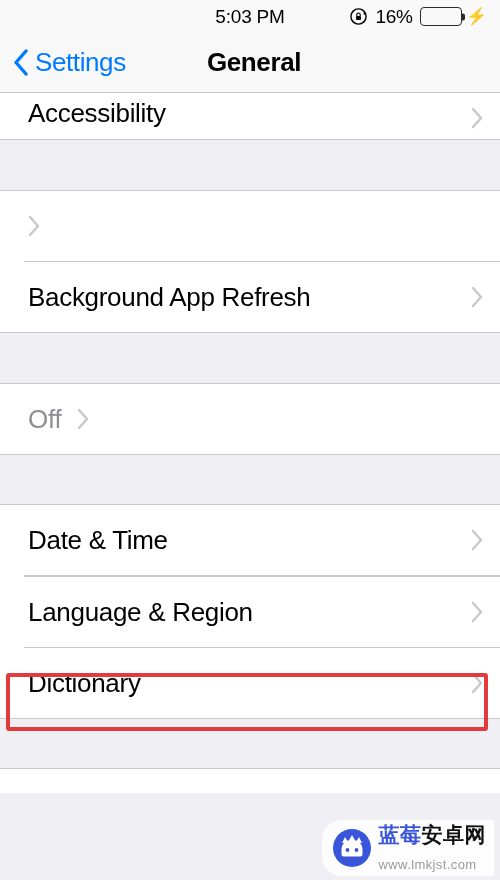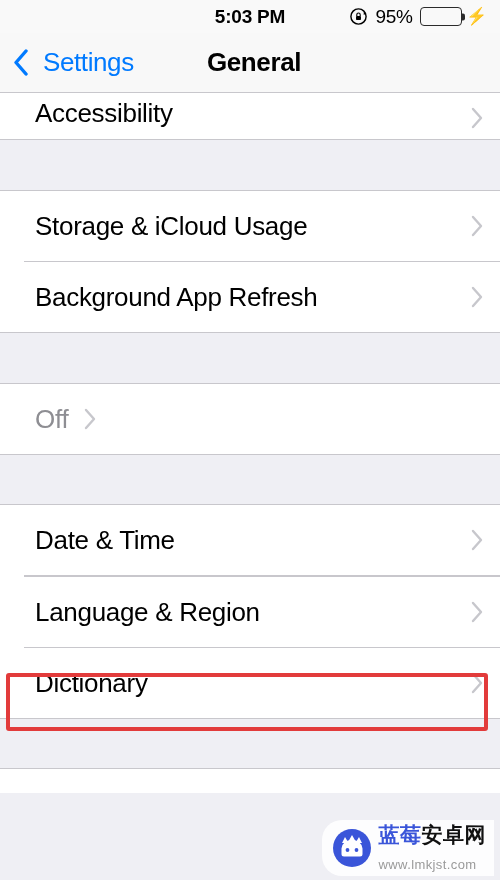--- a/index.html
+++ b/index.html
@@ -29,21 +29,21 @@
     position:absolute; right:12px; top:0; height:33px;
     display:flex; align-items:center; gap:7px;
   }
   .sb-text {
     font-size:19px; color:#000; letter-spacing:-0.2px;
     font-family:"Liberation Sans", sans-serif;
   }
   .sb-time {
     position:absolute; left:0; right:0; top:0; height:33px;
     display:flex; align-items:center; justify-content:center;
-    font-size:19px; font-weight:bold; color:#000; letter-spacing:-0.2px;
+    font-size:19px; font-weight:normal; color:#000; letter-spacing:-0.2px;
   }
   .wifi-icon { width:19px; height:15px; display:block; }
   .rot-icon  { width:19px; height:19px; display:block; }
   .batt {
     width:42px; height:19px;
     border:1.6px solid #2b2b2b; border-radius:4px;
     position:relative; padding:1.6px;
   }
   .batt::after {
     content:""; position:absolute; right:-4.5px; top:50%;
@@ -55,21 +55,21 @@
   .bolt { font-size:17px; color:#000; line-height:1; margin-left:-2px; }
 
   
   .nav-bar {
     height:59px;
     background:#F8F8F8;
     position:relative;
     display:flex; align-items:center;
   }
   .nav-back {
-    display:flex; align-items:center; gap:14px;
+    display:flex; align-items:center; gap:6px;
     padding-left:13px; cursor:pointer;
   }
   .back-chevron { width:16px; height:27px; display:block; }
   .nav-back-label {
     font-size:26px; color:#007AFF; letter-spacing:-0.4px;
   }
   .nav-title {
     position:absolute; left:8px; right:0; text-align:center;
     font-size:26px; font-weight:bold; color:#000; letter-spacing:-0.4px;
     pointer-events:none;
@@ -81,21 +81,21 @@
   .group-top-line, .group-bottom-line {
     height:1px; background:#C8C7CC; width:100%;
   }
   .gap { height:50px; background:#EFEFF4; }
   .gap.short { height:49px; }
 
   .row {
     height:70px;
     background:#ffffff;
     display:flex; align-items:center;
-    padding:0 16px 0 35px;
+    padding:0 16px 0 28px;
     position:relative;
     cursor:pointer;
   }
   .row.clipped-top { height:46px; align-items:flex-end; padding-bottom:10px; }
   .row-label {
     font-size:26px; color:#000; letter-spacing:-0.3px; flex:1;
   }
   .row-value {
     font-size:26px; color:#8E8E93; letter-spacing:-0.3px; margin-right:16px;
   }
@@ -151,21 +151,21 @@
 
     <div class="sb-right">
       <span>
         <svg class="rot-icon" viewBox="0 0 20 20">
           <circle cx="10" cy="10" r="8" stroke="#000" stroke-width="1.5" fill="none"></circle>
           <rect x="7.4" y="9.4" width="5.2" height="4.4" rx="0.8" fill="#000"></rect>
           <path d="M8.2 9.4 V8.1 a1.8 1.8 0 0 1 3.6 0 V9.4" stroke="#000" stroke-width="1.2" fill="none"></path>
           <path d="M15.5 5.2 l2.6 1.6 l-2.6 1.6 Z" fill="#000"></path>
         </svg>
       </span>
-      <span class="sb-text">95%</span>
+      <span class="sb-text">16%</span>
       <span class="batt">
         <span class="batt-fill" style="width: 95%; background: rgb(76, 217, 100);"></span>
       </span>
       <span class="bolt">⚡</span>
     </div>
   </div>
 
   <div class="nav-bar">
     <div class="nav-back">
       <span>
@@ -190,21 +190,20 @@
             </svg>
         </span>
       </div>
     </div>
     <div class="group-bottom-line"></div>
     <div class="gap"></div>
     <div class="group-top-line"></div>
 
     <div class="group">
       <div class="row">
-        <span class="row-label">Storage &amp; iCloud Usage</span>
         <span>
           <svg class="chevron" viewBox="0 0 13 22">
               <path d="M2 2 L10 11 L2 20" stroke="#C7C7CC" stroke-width="2.4" fill="none" stroke-linecap="round" stroke-linejoin="round"></path>
             </svg>
         </span>
       </div>
       <div class="separator"></div>
       <div class="row">
         <span class="row-label">Background App Refresh</span>
         <span>

